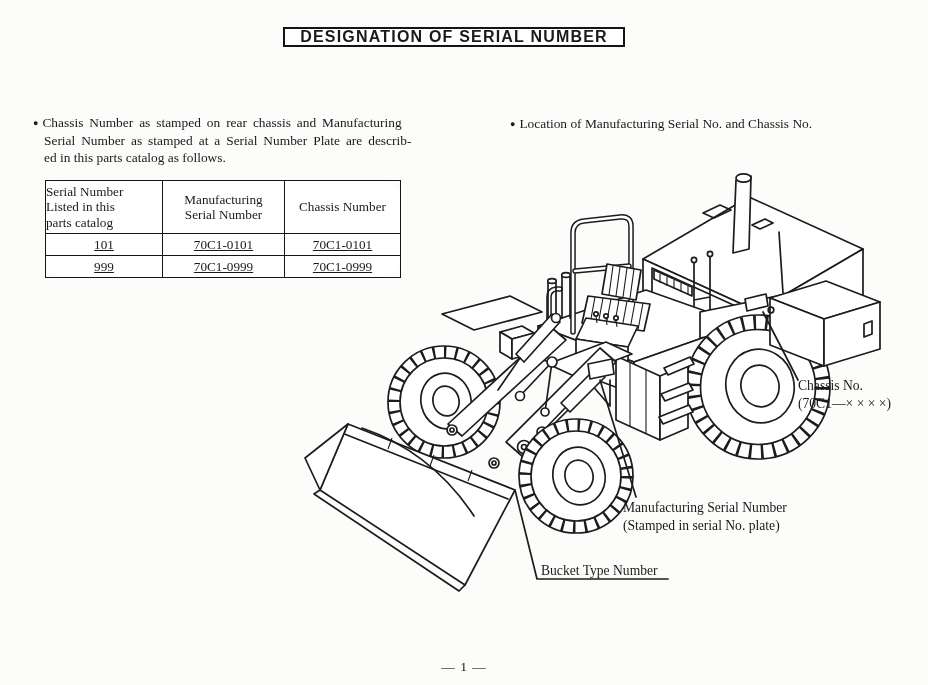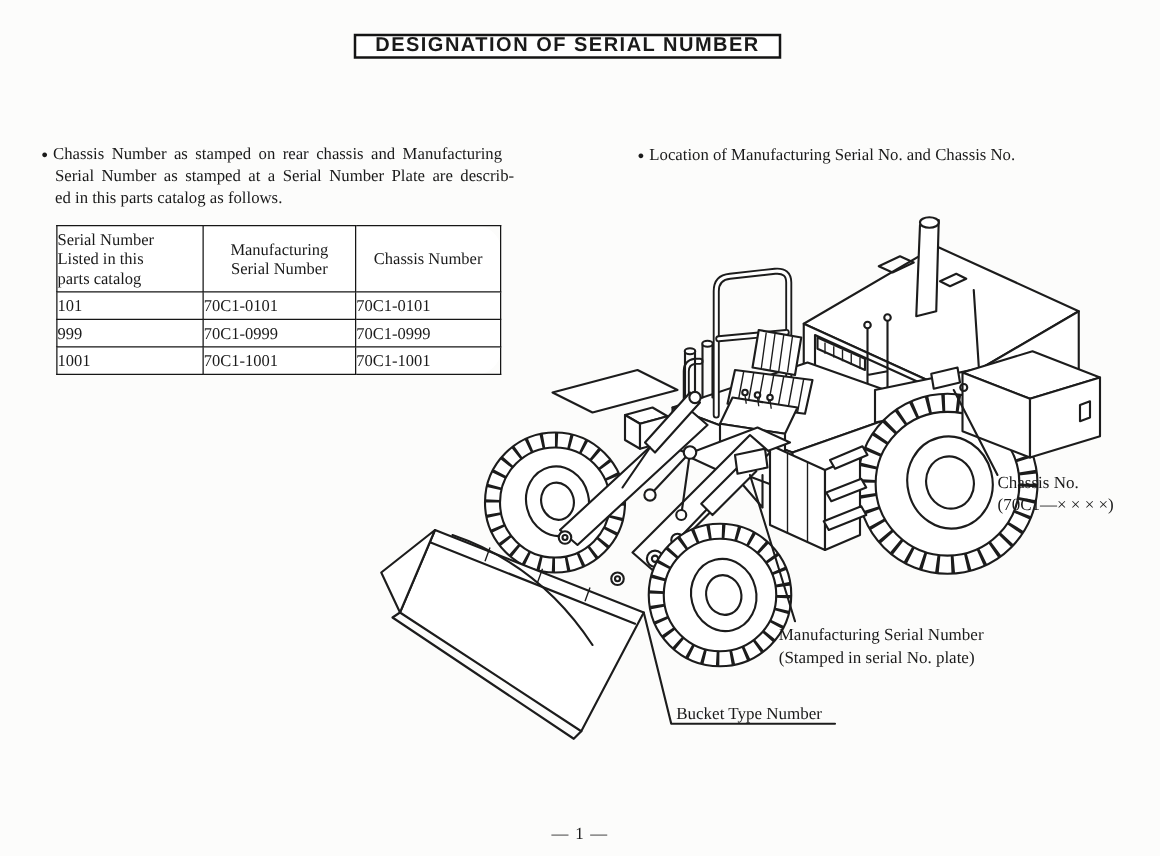--- a/index.html
+++ b/index.html
@@ -23,21 +23,21 @@
   .para .ws{word-spacing:2.6px;}
   .para .indent{padding-left:11px;}
   .bullet{font-size:9px;vertical-align:1.5px;padding-right:4px;}
   
   table.serial{border-collapse:collapse;background:#fff;border-radius:21px;}
   table.serial th,table.serial td{
     border:1.6px solid #161616;font-weight:normal;font-size:13.2px;
     padding:0;vertical-align:middle;
   }
   table.serial th{height:52px;line-height:15.5px;}
-  table.serial td{height:21px;text-align:left;}
+  table.serial td{height:21px;text-align:center;text-decoration:underline;}
   .c1{width:116px;} .c2{width:121px;} .c3{width:115px;}
   .hleft{text-align:left;padding-left:14px;}
   .hcent{text-align:center;}
   
   .callout{font-size:13.6px;line-height:17.5px;white-space:nowrap;}
   
   .footer{left:0;top:659px;width:928px;text-align:center;font-size:13.5px;letter-spacing:1px;}
   
   svg{position:absolute;left:0;top:0;}
   .ln{fill:none;stroke:#1c1c1c;stroke-width:1.7;stroke-linejoin:round;stroke-linecap:round;}
@@ -81,25 +81,20 @@
   <tr>
     <td>101</td>
     <td>70C1-0101</td>
     <td>70C1-0101</td>
   </tr>
   <tr>
     <td>999</td>
     <td>70C1-0999</td>
     <td>70C1-0999</td>
   </tr>
-  <tr>
-    <td>1001</td>
-    <td>70C1-1001</td>
-    <td>70C1-1001</td>
-  </tr>
 </tbody>
   </table>
 
 <svg width="928" height="685" viewBox="0 0 928 685">
 
   <g>
     <polygon class="wh" points="643,259 749,197 863,249 757,311"></polygon>
     <polygon class="wh" points="643,259 757,311 757,391 643,339"></polygon>
     <polygon class="wh" points="757,311 863,249 863,329 757,391"></polygon>
     <polygon class="ln" points="652,268 740,308 740,356 652,316"></polygon>

